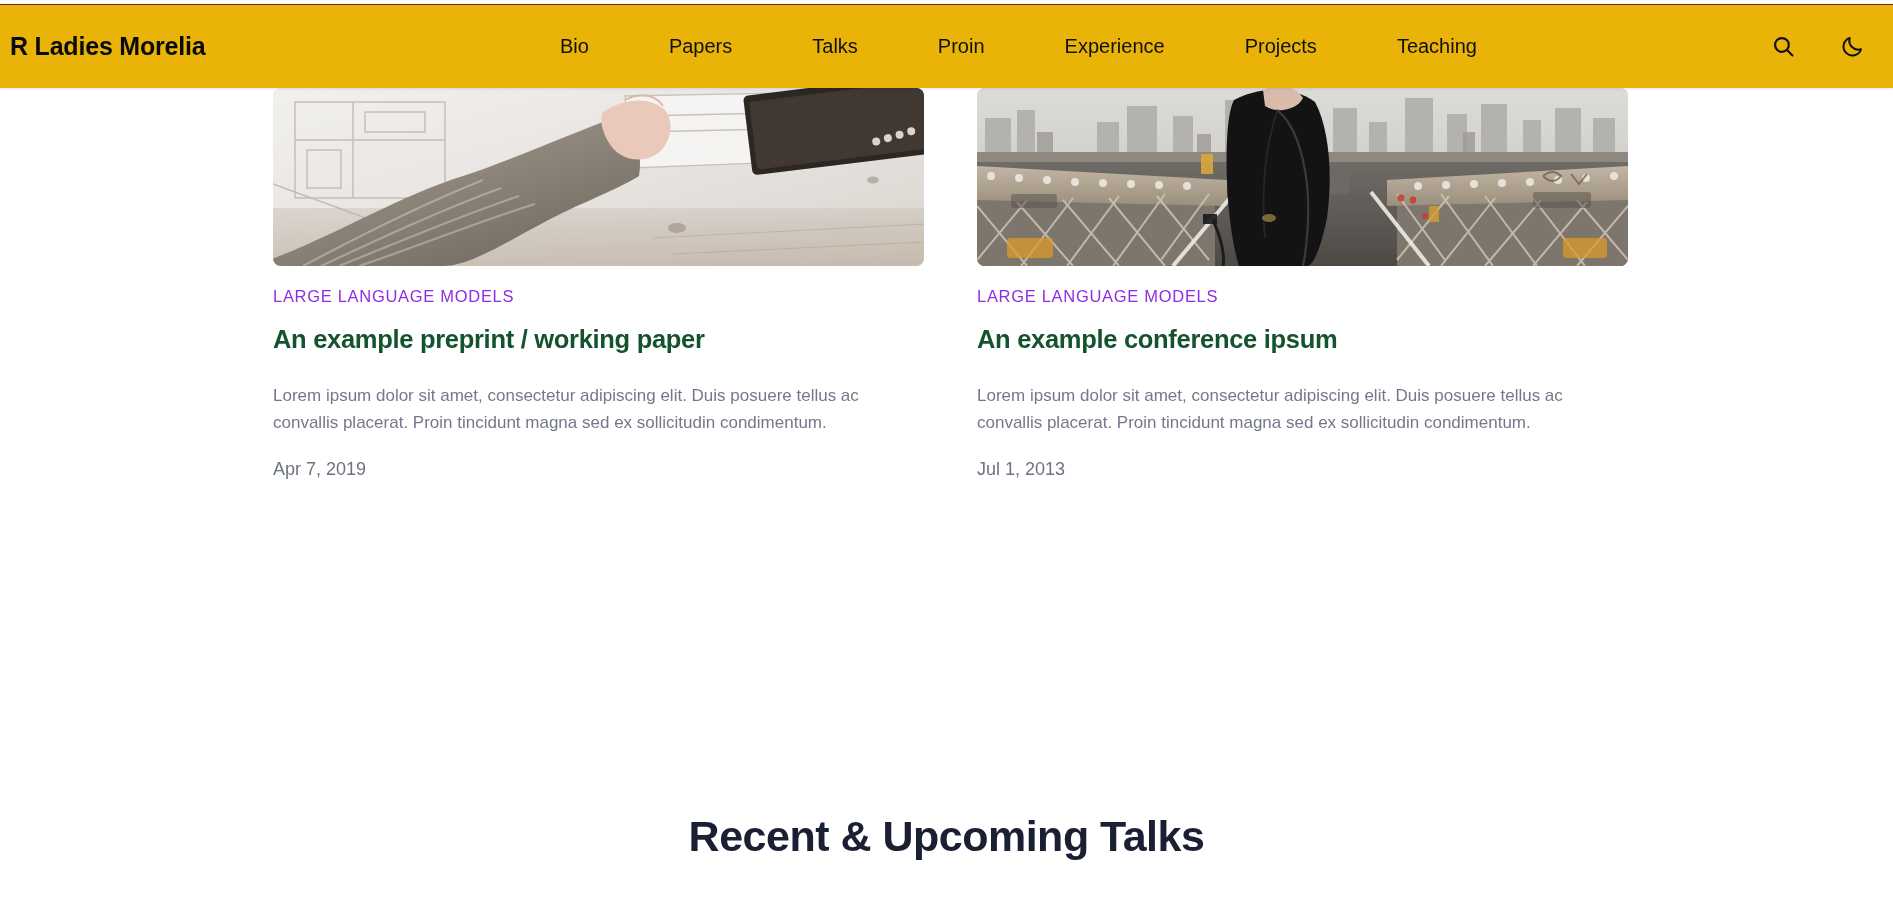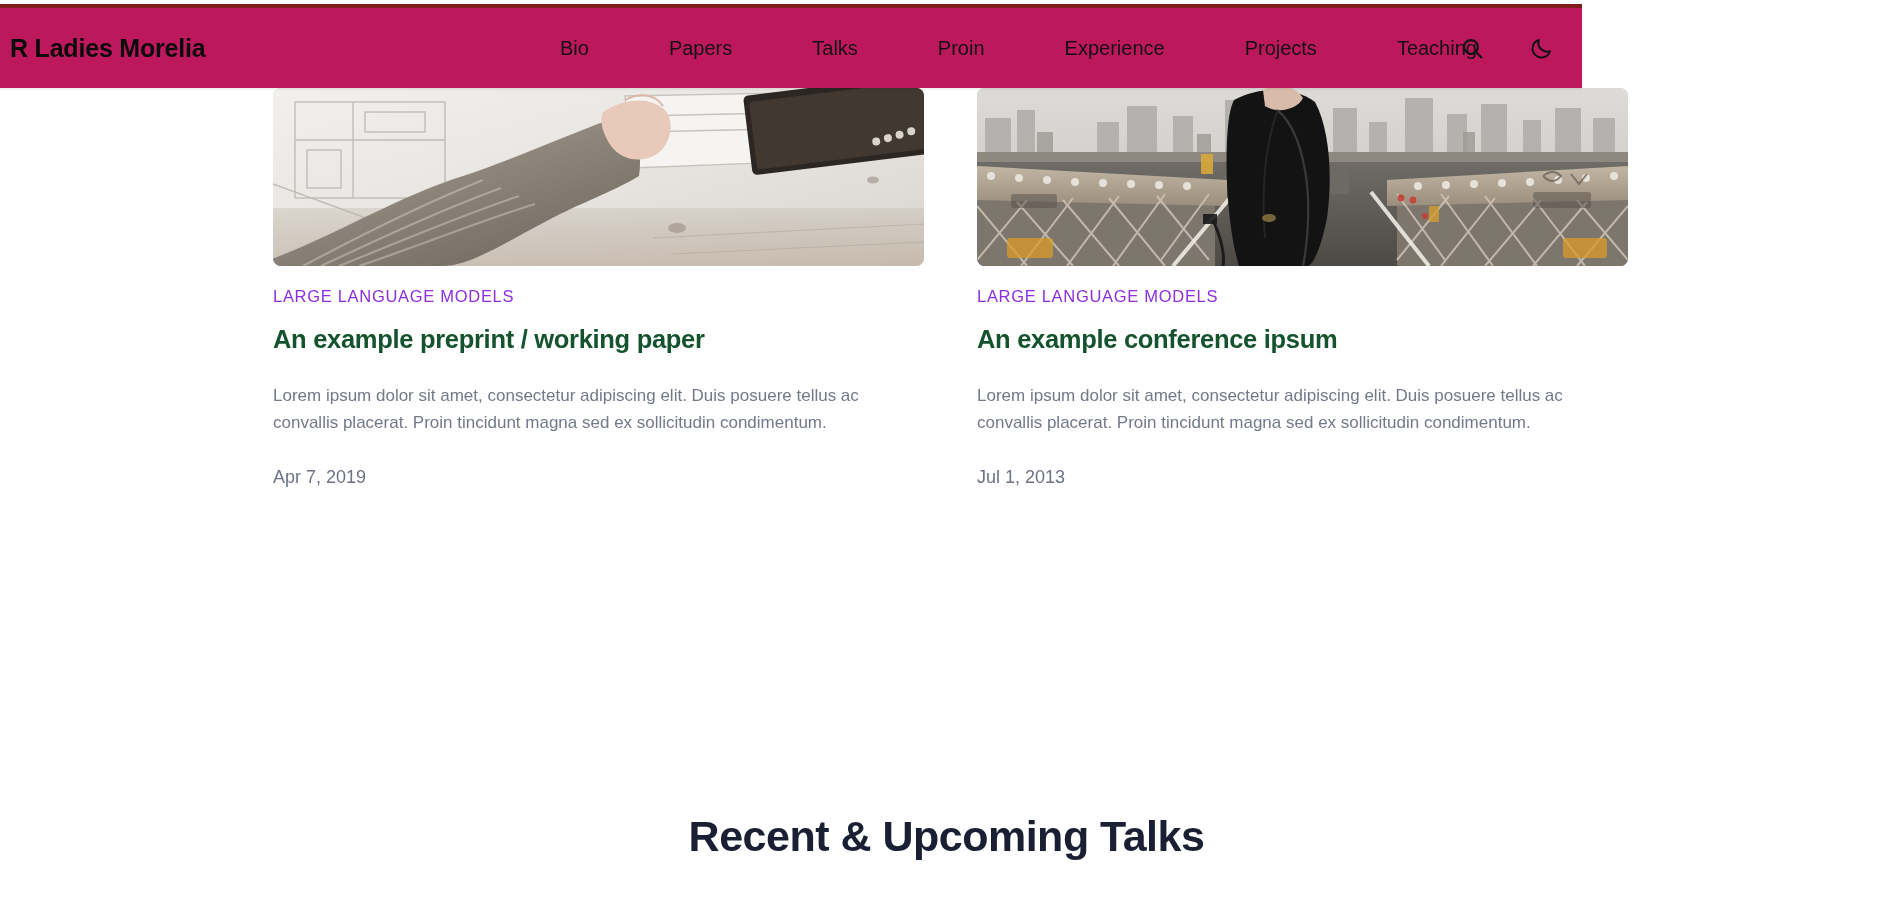--- a/index.html
+++ b/index.html
@@ -10,24 +10,24 @@
     background: #ffffff;
     font-family: "Liberation Sans", sans-serif;
     overflow: hidden;
   }
 
   
   .navbar {
     position: absolute;
     top: 4px;
     left: 0;
-    width: 1582px;
+    width: 1893px;
     height: 84px;
-    background: #be185d;
-    border-top: 4px solid #7f1d1d;
+    background: #eab308;
+    border-top: 1px solid #7f1d1d;
     box-shadow: 0 1px 3px rgba(0,0,0,0.10);
     display: flex;
     align-items: center;
     z-index: 50;
   }
 
   .brand {
     position: absolute;
     left: 10px;
     font-size: 25px;
@@ -119,21 +119,21 @@
 
   .card-summary {
     margin-top: 26px;
     font-size: 17px;
     line-height: 1.62;
     color: #74798a;
     max-width: 640px;
   }
 
   .card-date {
-    margin-top: 30px;
+    margin-top: 22px;
     font-size: 18px;
     color: #6d7384;
   }
 
   
   .section-heading {
     position: absolute;
     top: 812px;
     left: 0;
     width: 1893px;

